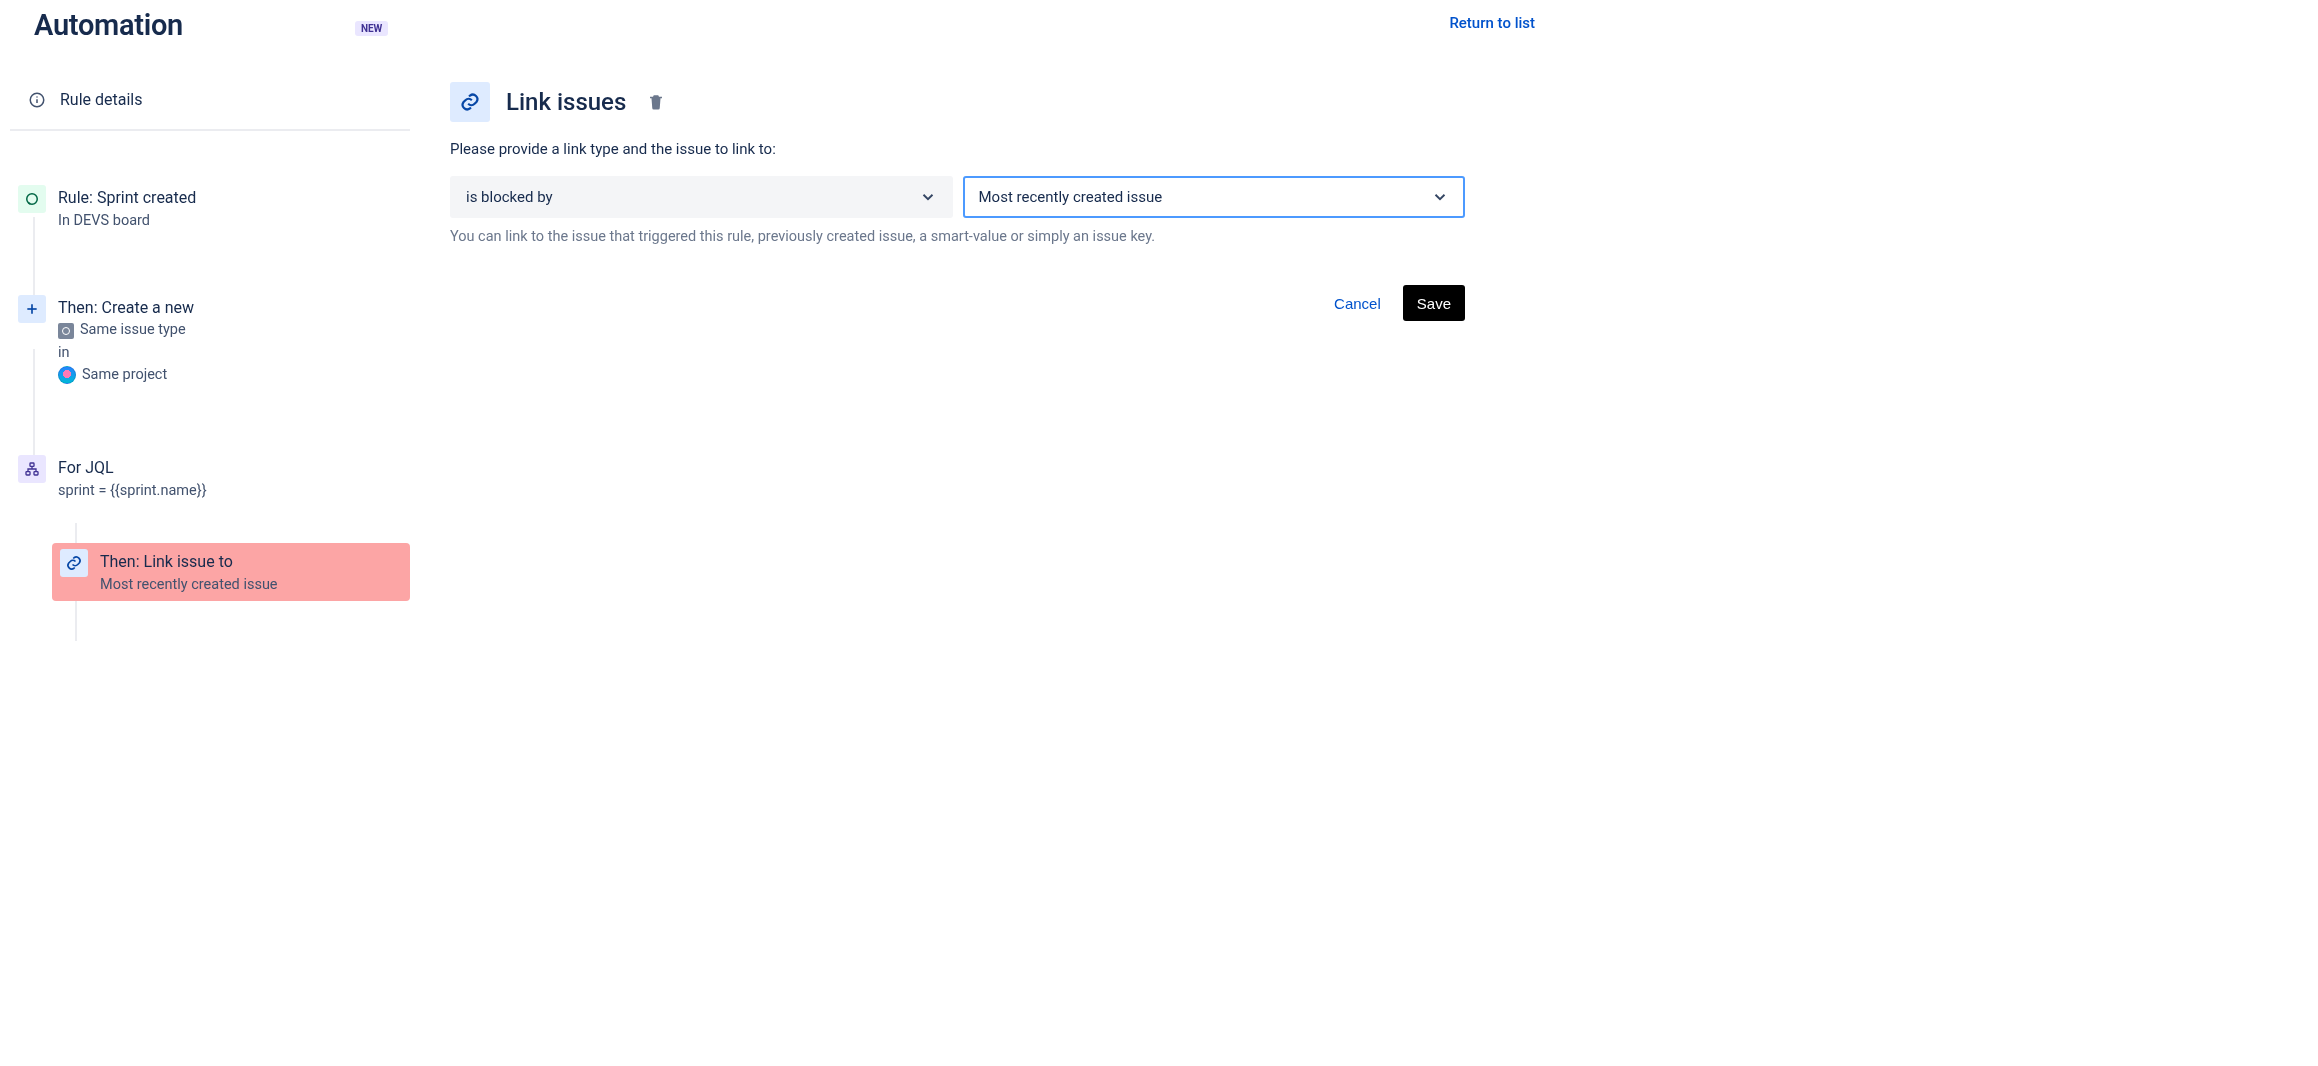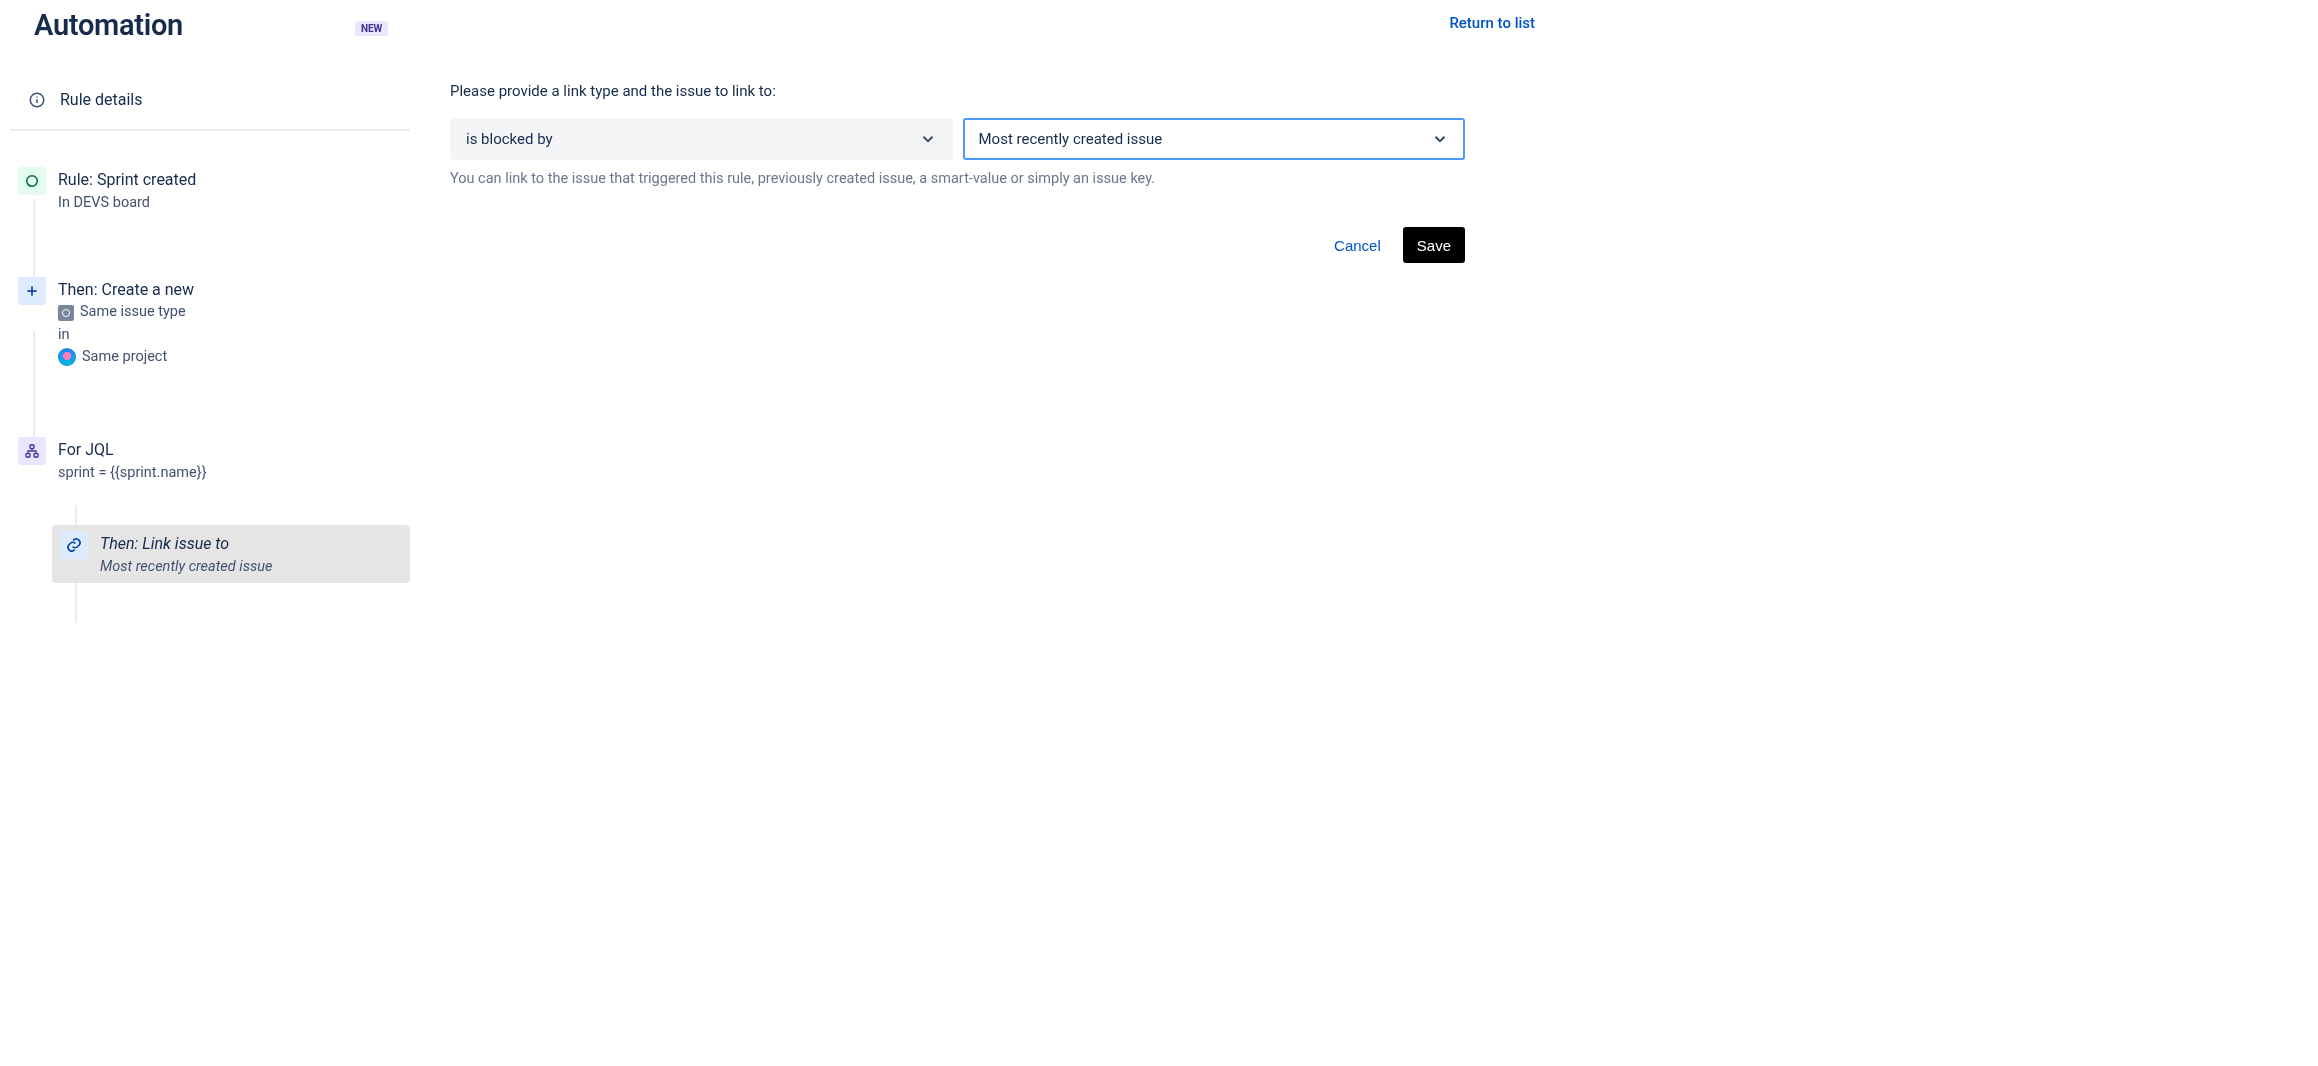--- a/index.html
+++ b/index.html
@@ -59,43 +59,42 @@
     .sidebar {
       width: 410px;
       padding-left: 10px;
     }
     .rule-details {
       display: flex;
       align-items: center;
       gap: 14px;
       padding: 8px 8px 20px 18px;
       border-bottom: 2px solid #EBECF0;
-      margin-bottom: 30px;
+      margin-bottom: 48px;
       cursor: pointer;
     }
     .rule-details-label {
       font-size: 16px;
       color: #172B4D;
     }
     svg { display: block; }
     .rule-nodes {
       position: relative;
     }
     .node {
       display: flex;
       align-items: flex-start;
       gap: 12px;
       padding: 6px 8px;
       border-radius: 4px;
       position: relative;
       cursor: pointer;
     }
     .node.selected {
-      background: #e5e5e5;
-      font-style: italic;
+      background: #fca5a5;
     }
     .node-icon {
       width: 28px;
       height: 28px;
       border-radius: 3px;
       display: flex;
       align-items: center;
       justify-content: center;
       flex: 0 0 28px;
     }
@@ -320,20 +319,34 @@
               <div class="node-title">Then: Link issue to</div>
               <div class="node-sub">Most recently created issue</div>
             </div>
           </div>
         </div>
 
       </div>
     </div>
 
     <div class="panel">
+      <div class="panel-header">
+        <div class="panel-icon">
+          <svg width="22" height="22" viewBox="0 0 24 24" fill="none" stroke="#0747A6" stroke-width="2.4">
+            <path d="M10 14a5 5 0 0 0 7 0l2-2a5 5 0 0 0-7-7l-1 1"></path>
+            <path d="M14 10a5 5 0 0 0-7 0l-2 2a5 5 0 0 0 7 7l1-1"></path>
+          </svg>
+        </div>
+        <div class="panel-title">Link issues</div>
+        <div class="trash-btn">
+          <svg width="18" height="18" viewBox="0 0 24 24" fill="#6B778C">
+            <path d="M6 7h12l-1 13a2 2 0 0 1-2 2H9a2 2 0 0 1-2-2L6 7zm3-4h6l1 2H8l1-2zM4 5h16v2H4z"></path>
+          </svg>
+        </div>
+      </div>
 
       <div class="panel-desc">Please provide a link type and the issue to link to:</div>
 
       <div class="selects-row">
         <div class="select gray">
           <span>is blocked by</span>
           <span class="chev">
             <svg width="18" height="18" viewBox="0 0 24 24" fill="none" stroke="currentColor" stroke-width="2.5">
                 <polyline points="6 9 12 15 18 9"></polyline>
               </svg>

